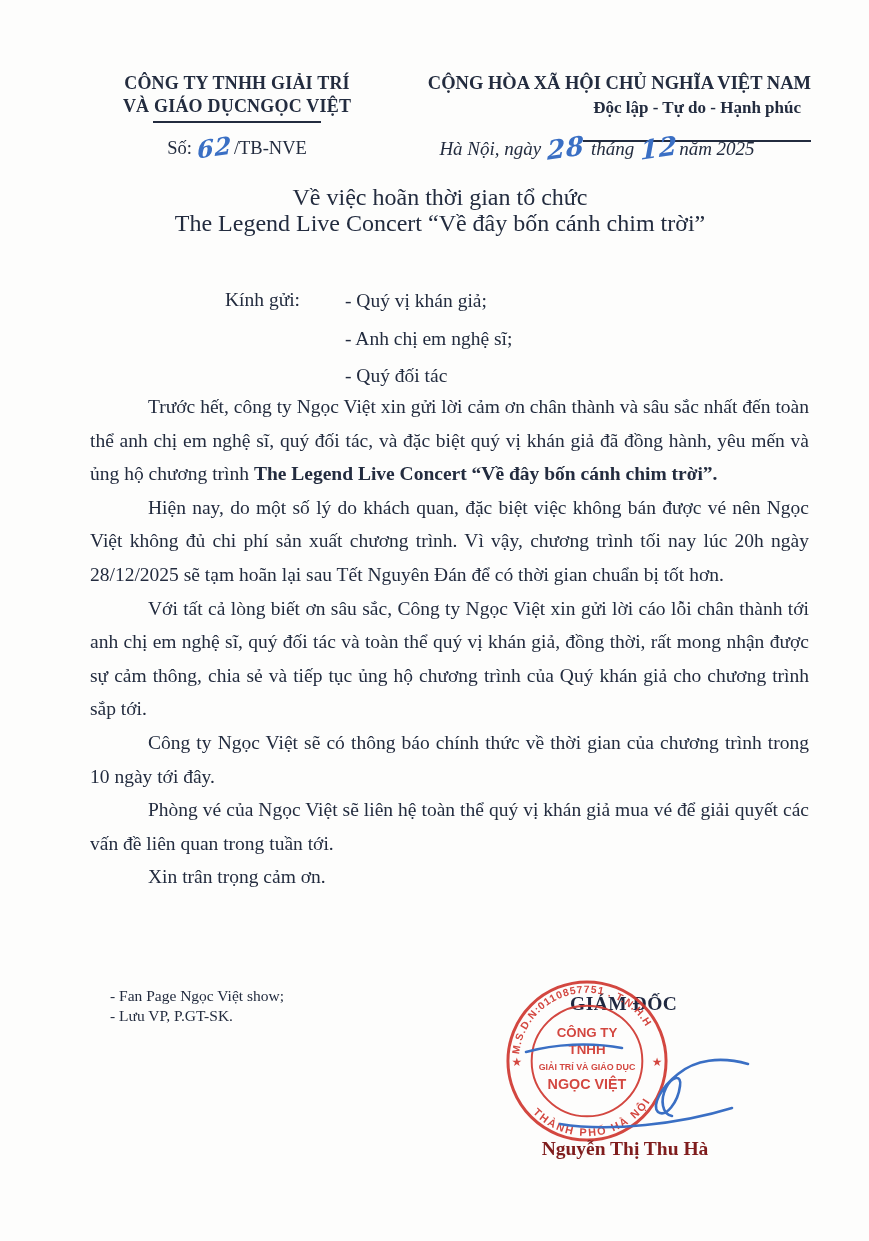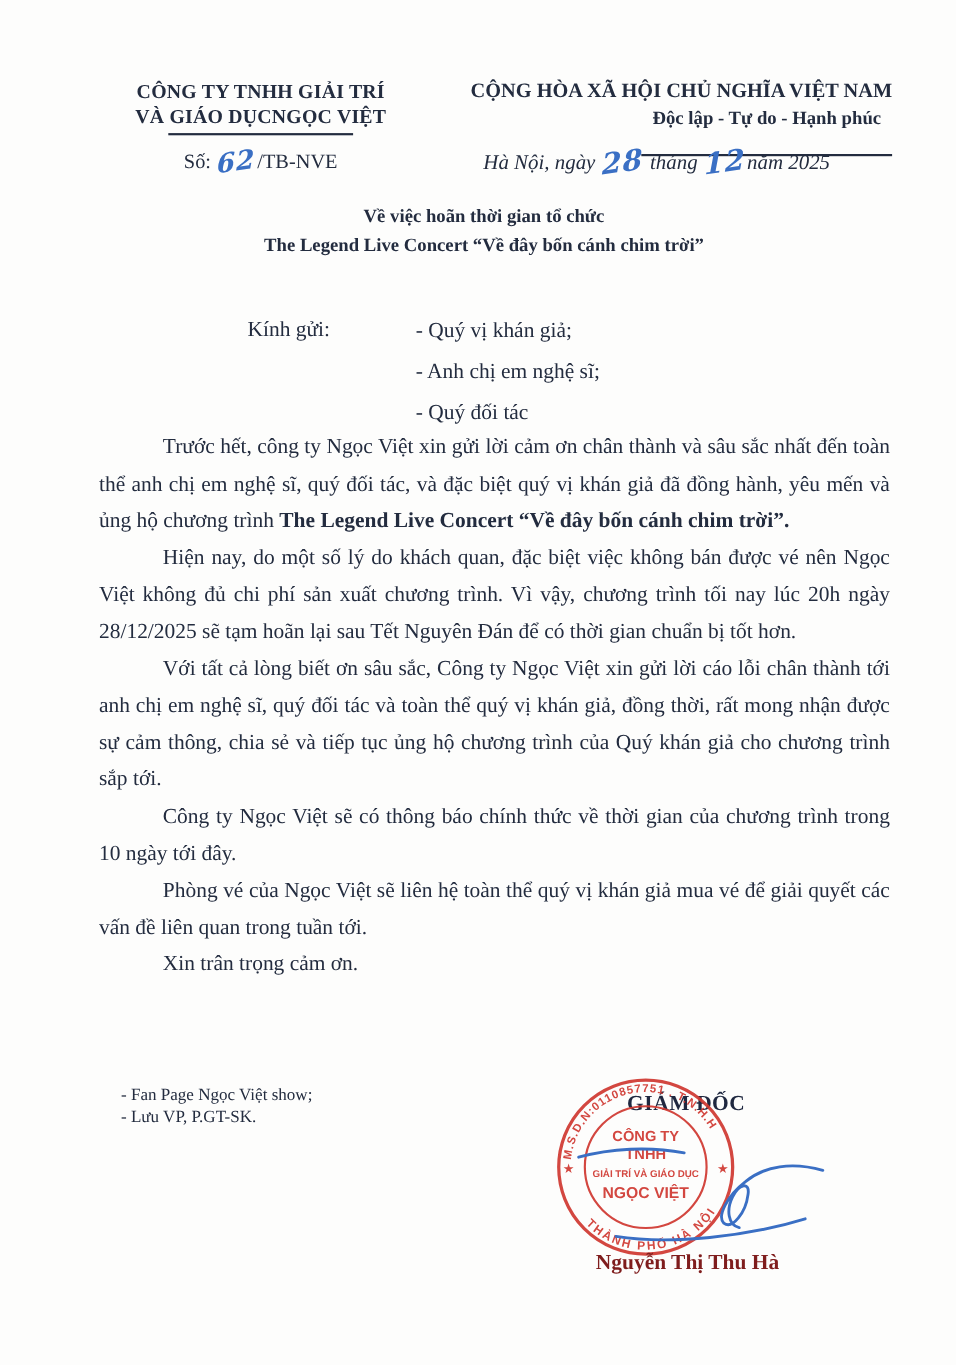--- a/index.html
+++ b/index.html
@@ -50,28 +50,28 @@
     margin:0 1px;
     position:relative;top:2px;
   }
   .hand-small{font-size:24px;}
 
   
   .title-block{
     position:absolute;left:90px;top:184px;width:700px;text-align:center;
   }
   .title-main{font-size:23px;font-weight:bold;letter-spacing:.5px;line-height:28px;}
-  .title-sub{font-size:17px;font-weight:bold;line-height:26px;}
+  .title-sub{font-size:24px;font-weight:normal;line-height:26px;}
 
   
   .salutation{
     position:absolute;left:225px;top:289px;display:flex;font-size:19.5px;
   }
   .salutation-label{width:120px;}
-  .recipient{margin-bottom:14.5px;line-height:23px;margin-left:33px;}
+  .recipient{margin-bottom:14.5px;line-height:23px;}
 
   
   .body-text{
     position:absolute;left:90px;top:390px;width:719px;
     font-size:19.5px;line-height:33.6px;text-align:justify;
   }
   .body-text p{margin:0;text-indent:58px;}
   .bold-inline{font-weight:bold;}
 
   

